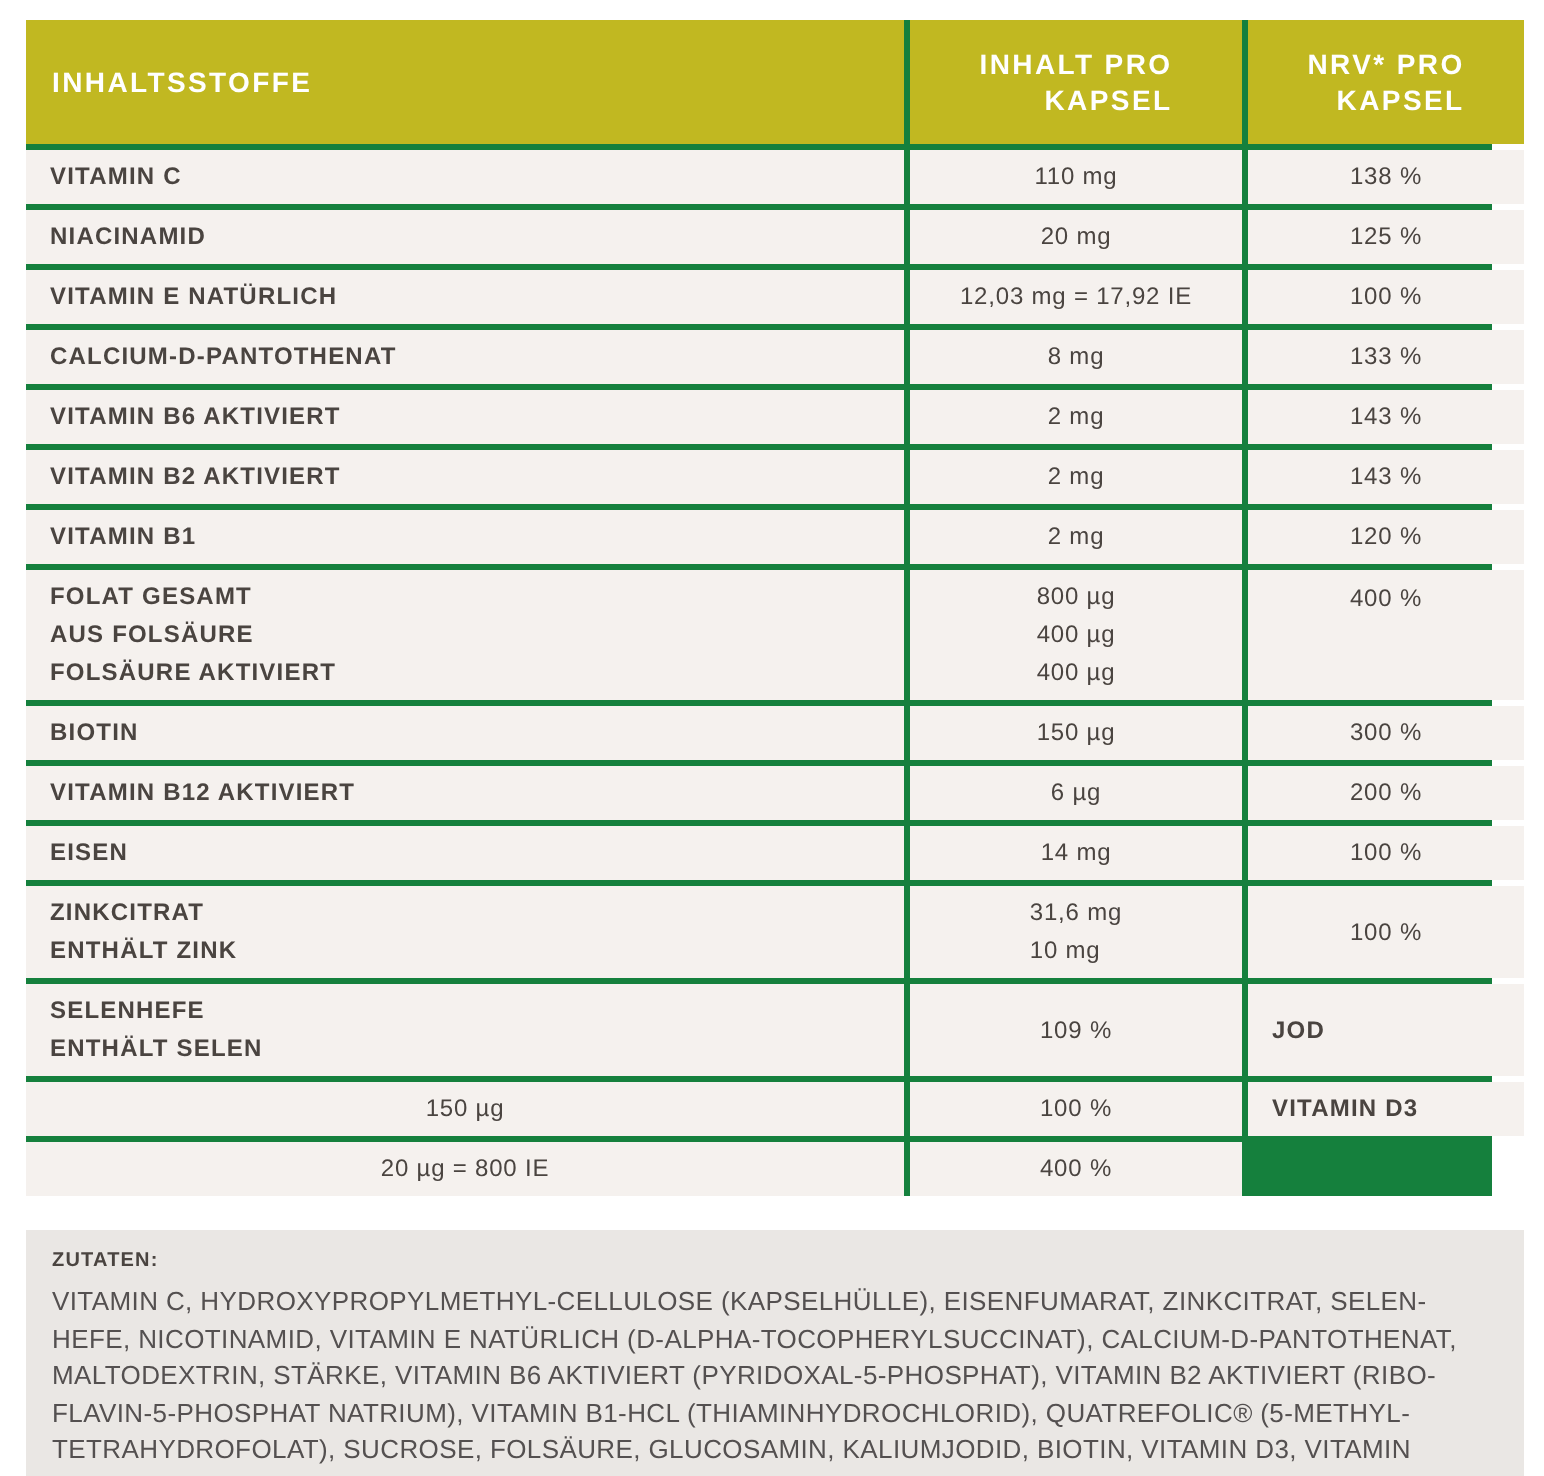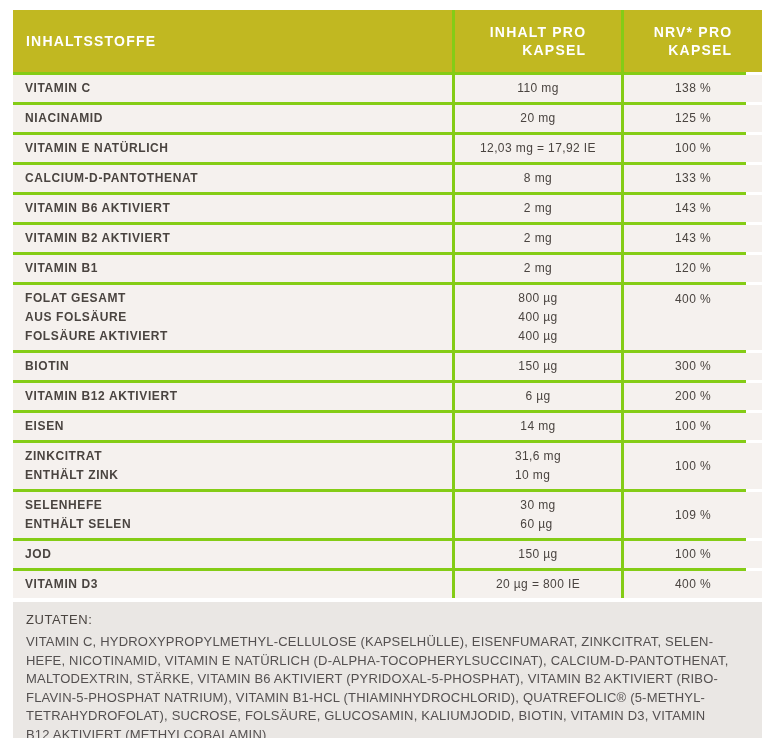--- a/index.html
+++ b/index.html
@@ -13,22 +13,22 @@
   }
   .page { width: 772px; }
 
   
   .grid {
     display: grid;
     grid-template-columns: 439px 166px 138px;
     column-gap: 3px;
     row-gap: 3px;
     width: 733px;
-    margin: 10px 10px 4px 13px;
-    background: #84cc16;
+    margin: 10px 10px 17px 13px;
+    background: #15803d;
   }
   .hcell {
     background: #c1b821;
     color: #ffffff;
     font-weight: bold;
     font-size: 14px;
     letter-spacing: 1.2px;
     height: 62px;
     display: flex;
     align-items: center;
@@ -65,22 +65,22 @@
   .cell.align-top { align-items: flex-start; padding-top: 5px; }
 
   
   .zutaten {
     width: 749px;
     margin: 3px 10px 0 13px;
     background: #eae7e4;
     padding: 10px 14px 13px 13px;
   }
   .zutaten-heading {
-    font-weight: normal;
-    font-size: 13px;
+    font-weight: bold;
+    font-size: 10px;
     letter-spacing: 0.6px;
     margin-bottom: 6px;
   }
   .zutaten-text {
     font-size: 13px;
     letter-spacing: 0.2px;
     line-height: 18.5px;
     white-space: pre-line;
     color: #545050;
   }
@@ -146,22 +146,20 @@
     <div class="cell nrv">100 %</div>
 
     <div class="cell label">ZINKCITRAT
 ENTHÄLT ZINK</div>
     <div class="cell amount">31,6 mg
 10 mg</div>
     <div class="cell nrv">100 %</div>
 
     <div class="cell label">SELENHEFE
 ENTHÄLT SELEN</div>
-    <div class="cell amount">30 mg
-60 µg</div>
     <div class="cell nrv">109 %</div>
 
     <div class="cell label">JOD</div>
     <div class="cell amount">150 µg</div>
     <div class="cell nrv">100 %</div>
 
     <div class="cell label">VITAMIN D3</div>
     <div class="cell amount">20 µg = 800 IE</div>
     <div class="cell nrv">400 %</div>
   </div>

